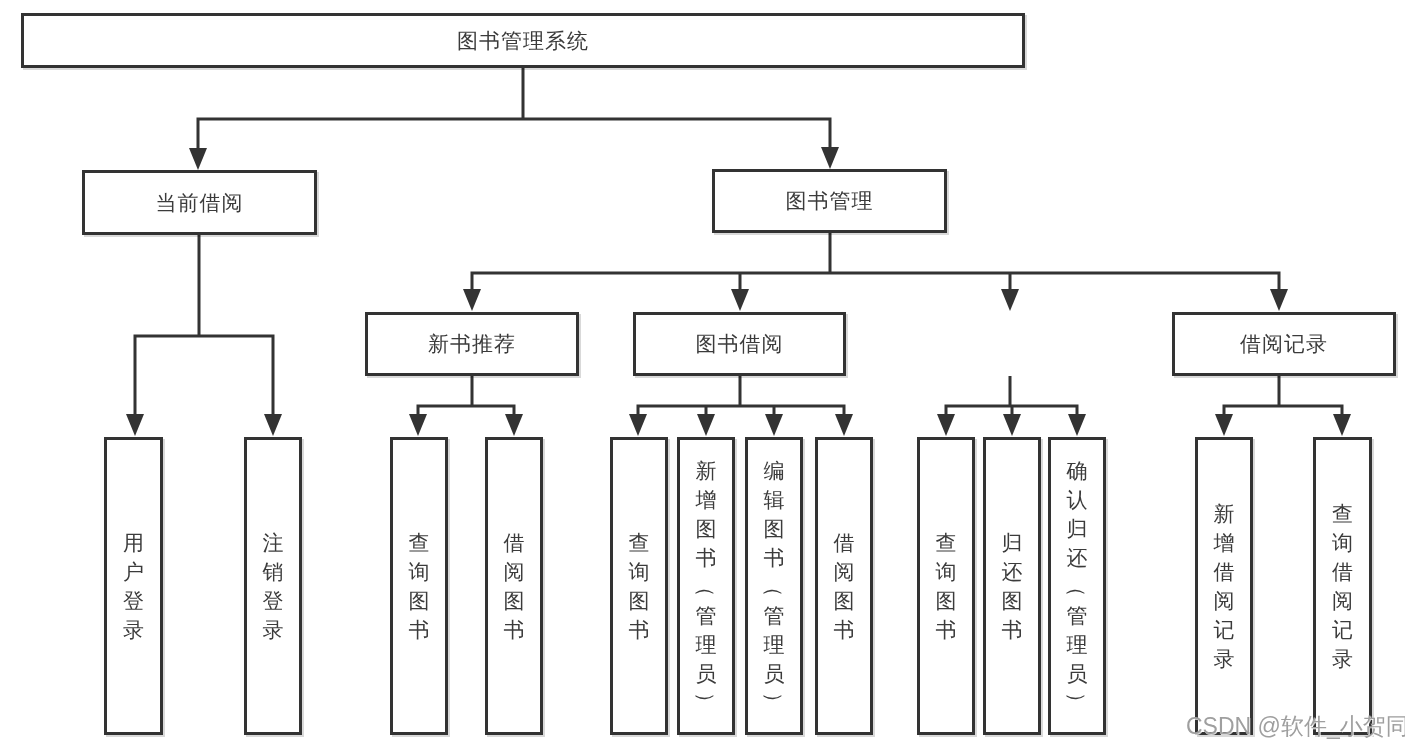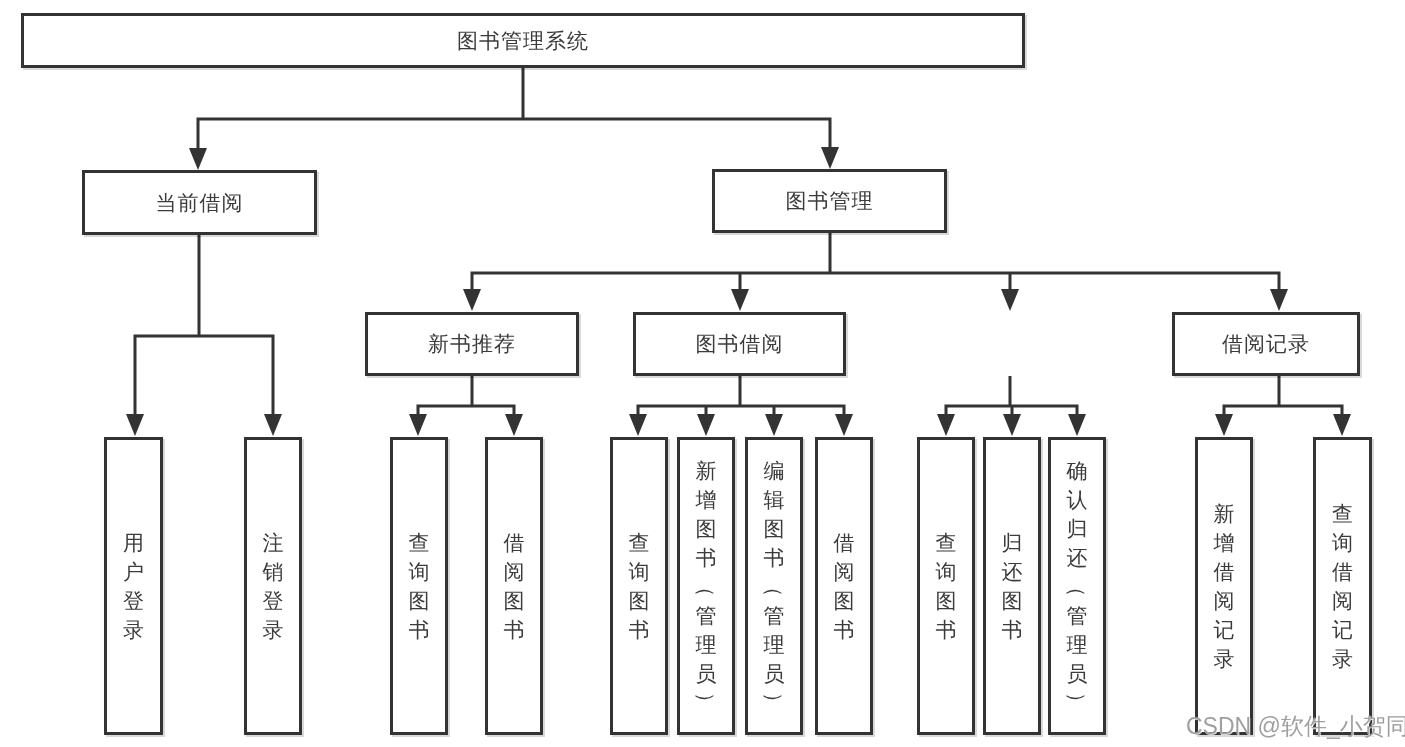--- a/index.html
+++ b/index.html
@@ -103,21 +103,21 @@
   <div class="node" style="left:365px;top:312px;width:214px;height:64px">
     <span class="hlabel">新书推荐</span>
   </div>
 
   <div class="node" style="left:712px;top:169px;width:235px;height:64px">
     <span class="hlabel">图书管理</span>
   </div>
   <div class="node" style="left:633px;top:312px;width:213px;height:64px">
     <span class="hlabel">图书借阅</span>
   </div>
-  <div class="node" style="left:1172px;top:312px;width:188px;height:64px">
+  <div class="node" style="left:1172px;top:312px;width:224px;height:64px">
     <span class="hlabel">借阅记录</span>
   </div>
 
   <div class="node leaf" style="left:104px;width:59px">
     <div class="vlabel">
         <span class="vchar">用</span>
         <span class="vchar">户</span>
         <span class="vchar">登</span>
         <span class="vchar">录</span>
       </div>

